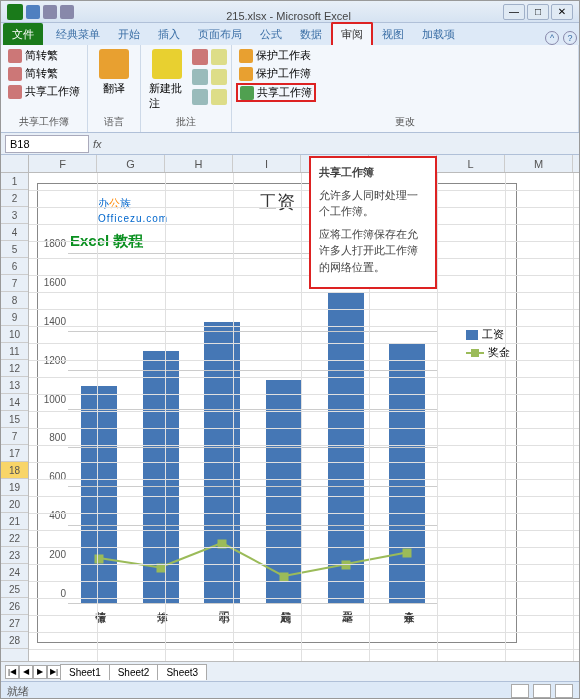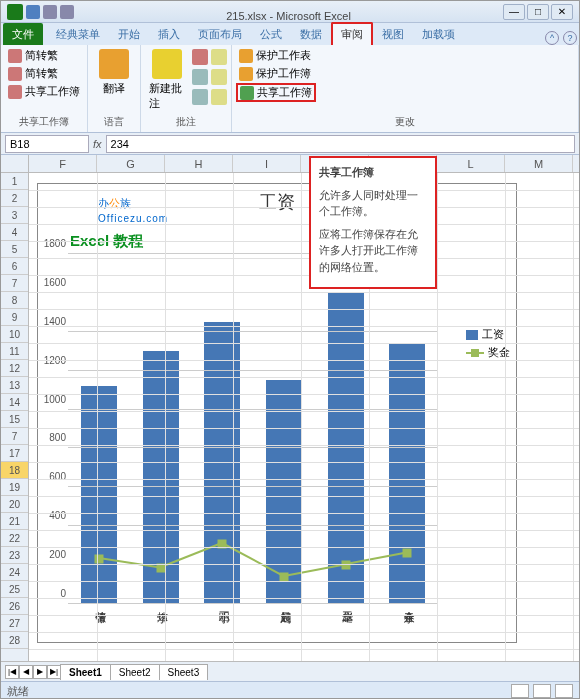--- a/index.html
+++ b/index.html
@@ -69,21 +69,21 @@
 .legend-item{display:flex;align-items:center;gap:4px;margin:3px 0;font-size:11px;}
 .leg-sq{width:12px;height:10px;background:#4577b5;}
 .leg-ln{width:18px;height:2px;background:#9bbb59;position:relative;}
 .leg-ln::after{content:'';position:absolute;left:5px;top:-3px;width:8px;height:8px;background:#9bbb59;}
 .tooltip{position:absolute;left:308px;top:155px;width:128px;border:2px solid #d22;background:#fff;padding:6px 8px;z-index:20;font-size:11px;line-height:1.5;color:#444;}
 .tooltip-title{font-weight:bold;margin-bottom:6px;}
 .tooltip p{margin-bottom:6px;}
 .sheettabs{height:20px;background:#e8eff7;border-top:1px solid #bbb;display:flex;align-items:center;padding:0 4px;gap:0;}
 .nav-btn{width:14px;height:14px;border:1px solid #aaa;font-size:8px;display:flex;align-items:center;justify-content:center;background:#fff;}
 .stab{padding:2px 8px;background:#fff;border:1px solid #aaa;border-bottom:none;margin-left:-1px;font-size:10px;cursor:pointer;}
-.stab.active{background:#fff;font-weight:bold;}
+.stab.active{background:#fff;font-weight:normal;}
 .statusbar{height:19px;background:#dde9f7;border-top:1px solid #b0c0d8;display:flex;align-items:center;padding:0 6px;font-size:10px;color:#555;}
 .statusbar .right{margin-left:auto;display:flex;gap:4px;align-items:center;}
 .view-btn{width:18px;height:14px;border:1px solid #aaa;background:#fff;}
 </style>
 </head>
 <body>
 
 <div class="titlebar">
   <div class="qat">
     <div class="qat-ico xl"></div>
@@ -183,23 +183,20 @@
     </div>
     <div class="rgroup-label">更改</div>
   </div>
 </div>
 
 <div class="namebox-row">
   <div class="namebox">
       <span>B18</span>
     </div>
   <span class="fx">fx</span>
-  <div class="formula">
-      <span>234</span>
-    </div>
 </div>
 
 <div class="sheet">
   <div class="colhdr">
     <div class="corner"></div>
     <div class="ch">F</div>
     <div class="ch">G</div>
     <div class="ch">H</div>
     <div class="ch">I</div>
     <div class="ch">J</div>

